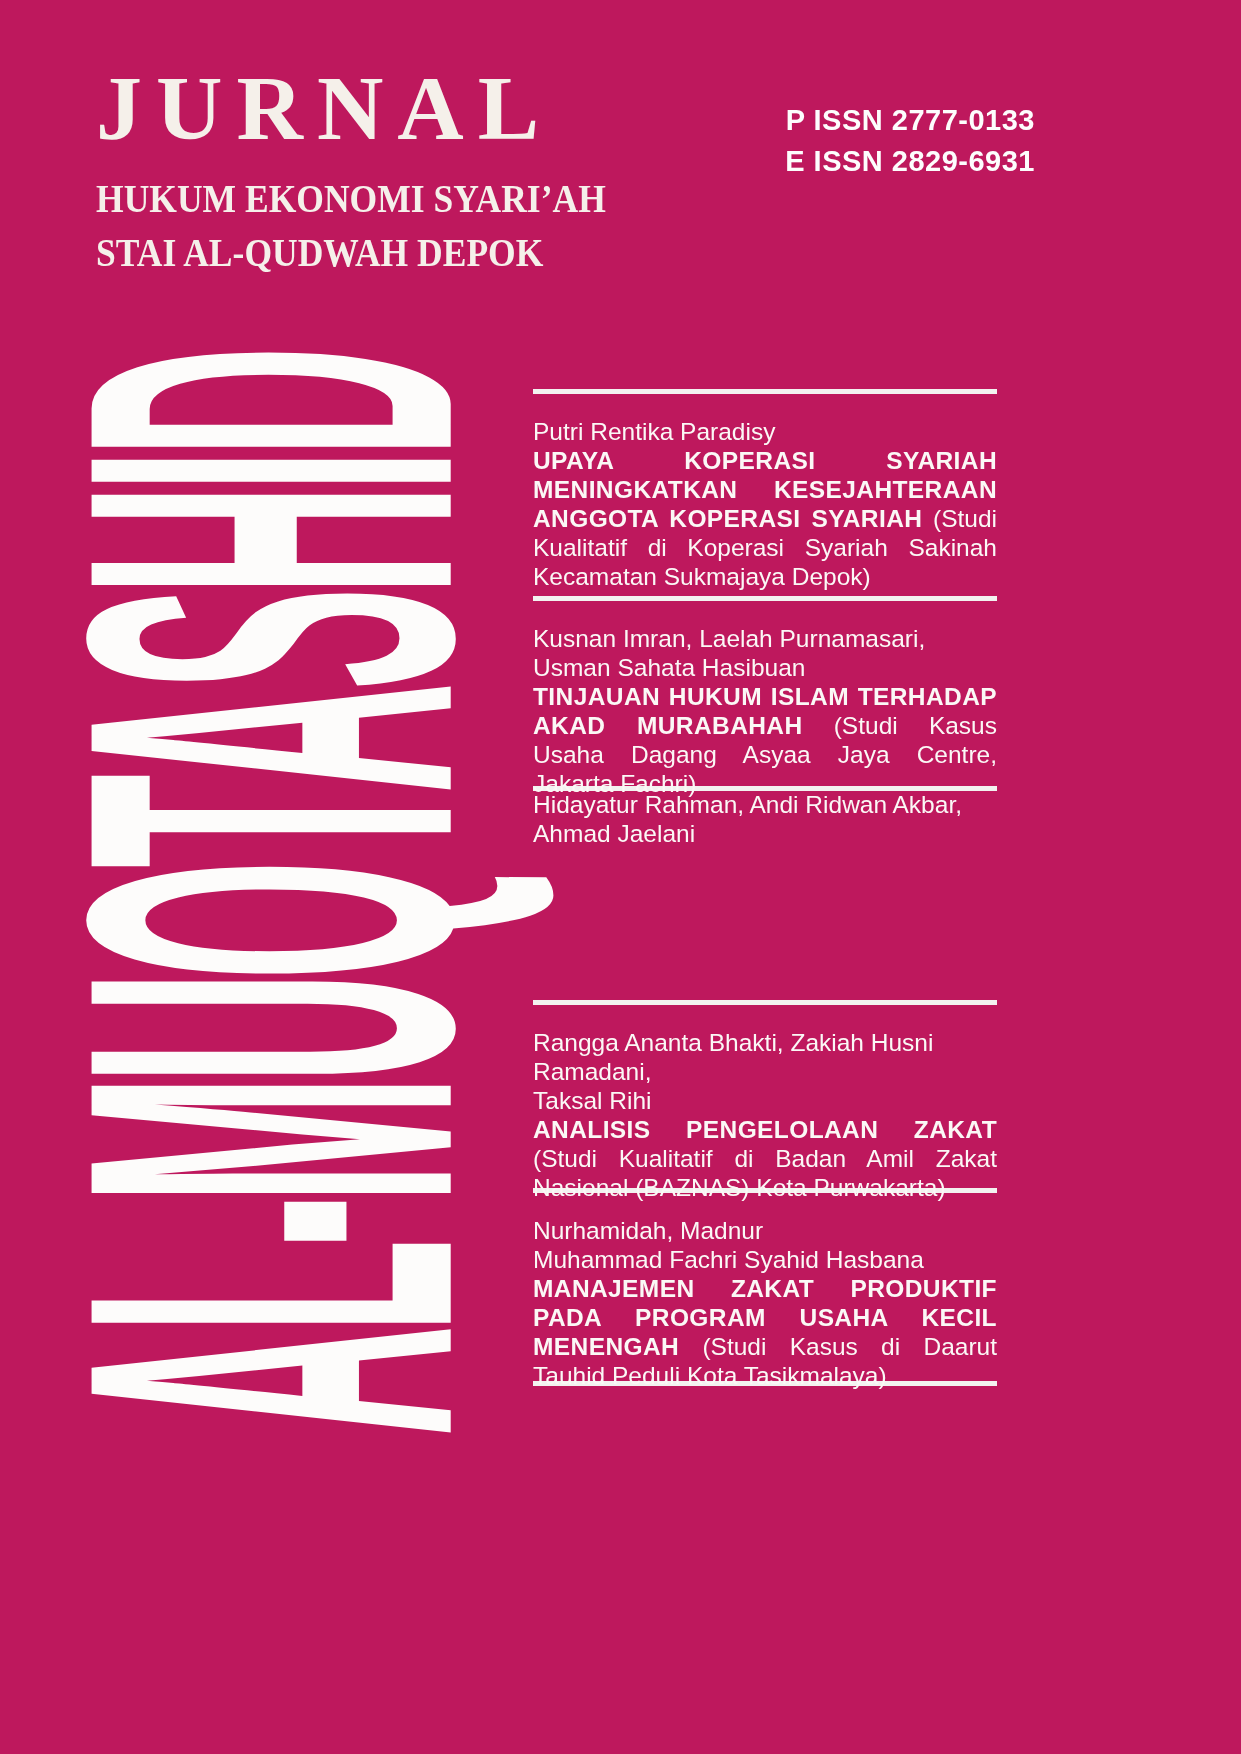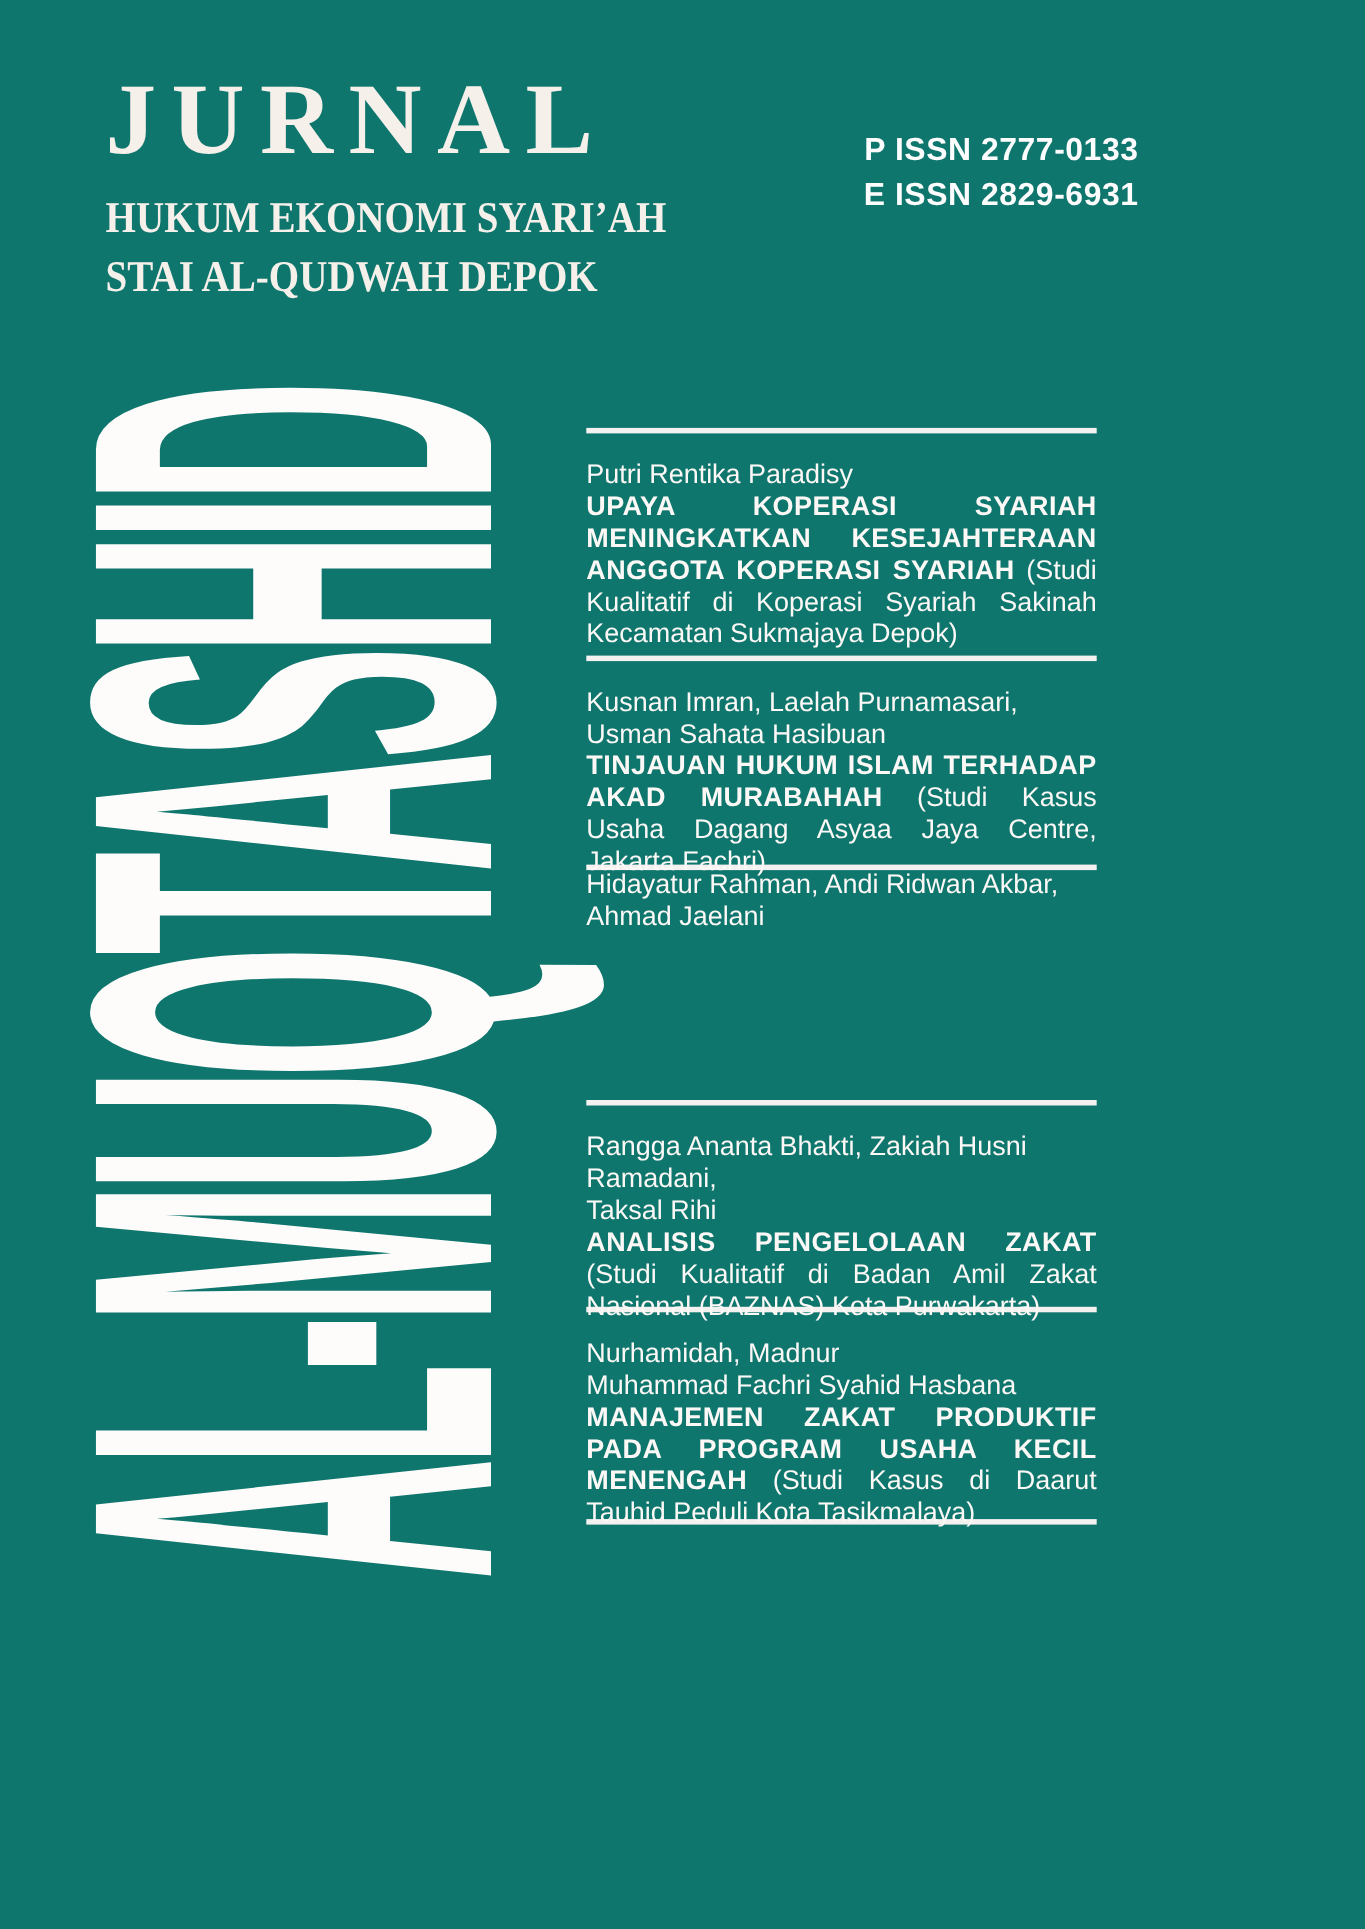--- a/index.html
+++ b/index.html
@@ -1,21 +1,21 @@
 <!DOCTYPE html>
 <html><head>
 <meta charset="utf-8">
 <style>
   html,body { margin:0; padding:0; background:#555; }
   .page {
     position: relative;
     width: 1241px;
     height: 1754px;
     margin: 0 auto;
-    background: #0f766e;
+    background: #be185d;
     overflow: hidden;
     font-family: "Liberation Sans", sans-serif;
     color: #ffffff;
   }
 
   
   .brand {
     position: absolute;
     left: 96px;
     top: 62px;
@@ -45,21 +45,20 @@
   .issn-block {
     position: absolute;
     top: 100px;
     right: 206px;
     text-align: right;
     font-weight: 700;
     font-size: 29px;
     line-height: 41px;
     color: #fdfdfd;
     letter-spacing: 0.5px;
-    margin-top: 16px;
   }
   .vol-line { white-space: pre-wrap; }
 
   
   .vertical-title-box {
     position: absolute;
     left: 68px;
     top: 330px;
     width: 400px;
     height: 1130px;

